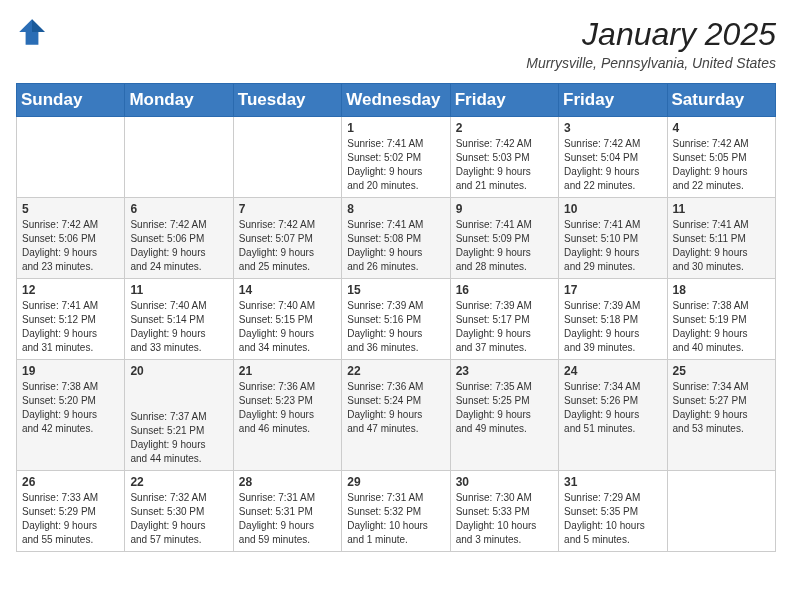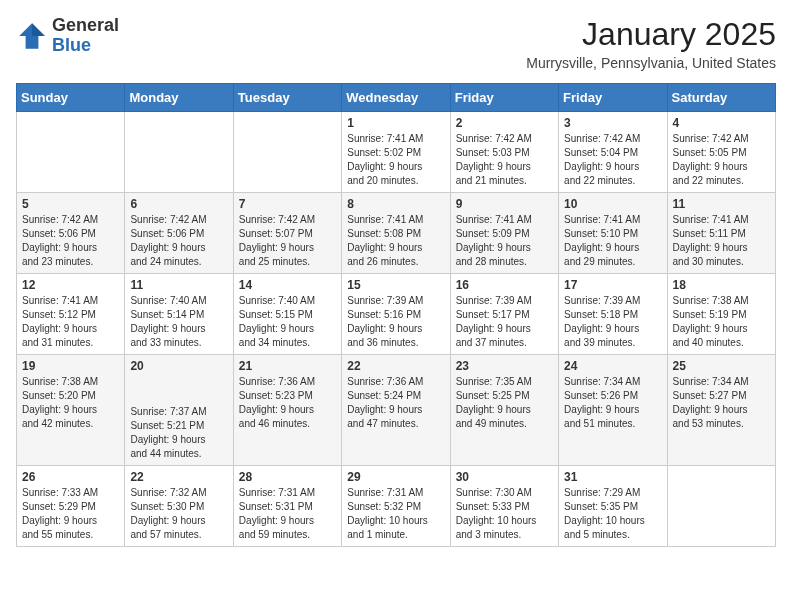--- a/index.html
+++ b/index.html
@@ -27,40 +27,41 @@
       line-height: 1.1;
     }
     .logo-general { color: #333; }
     .logo-blue { color: #2a6db5; }
     .logo-icon {
       width: 32px;
       height: 32px;
     }
     .title-block {
       text-align: right;
+      font-style: italic;
     }
     .month-title {
       font-size: 32px;
       font-weight: normal;
       color: #222;
     }
     .location {
       font-size: 14px;
       color: #444;
       margin-top: 2px;
     }
     .calendar {
       width: 100%;
       border-collapse: collapse;
       border: 1px solid #ccc;
     }
     .calendar th {
       background: #3a7abf;
       color: #fff;
-      font-size: 13px;
+      font-size: 17px;
       font-weight: bold;
       padding: 6px 4px;
       text-align: left;
       border: 1px solid #2a6aaf;
     }
     .calendar td {
       vertical-align: top;
       border: 1px solid #ccc;
       padding: 4px 5px;
       width: calc(100% / 7);
@@ -89,24 +90,20 @@
   </style>
 </head>
 <body>
 
 <div class="header">
   <div class="logo">
     <svg class="logo-icon" viewBox="0 0 40 40">
       <polygon points="20,4 36,20 28,20 28,36 12,36 12,20 4,20" fill="#2a6db5"></polygon>
       <polygon points="20,4 36,20 20,20" fill="#1a5a9a"></polygon>
     </svg>
-    <div class="logo-text">
-      <span class="logo-general">General</span><br>
-      <span class="logo-blue">Blue</span>
-    </div>
   </div>
   <div class="title-block">
     <div class="month-title">January 2025</div>
     <div class="location">Murrysville, Pennsylvania, United States</div>
   </div>
 </div>
 
 <table class="calendar">
   <thead>
     <tr>

